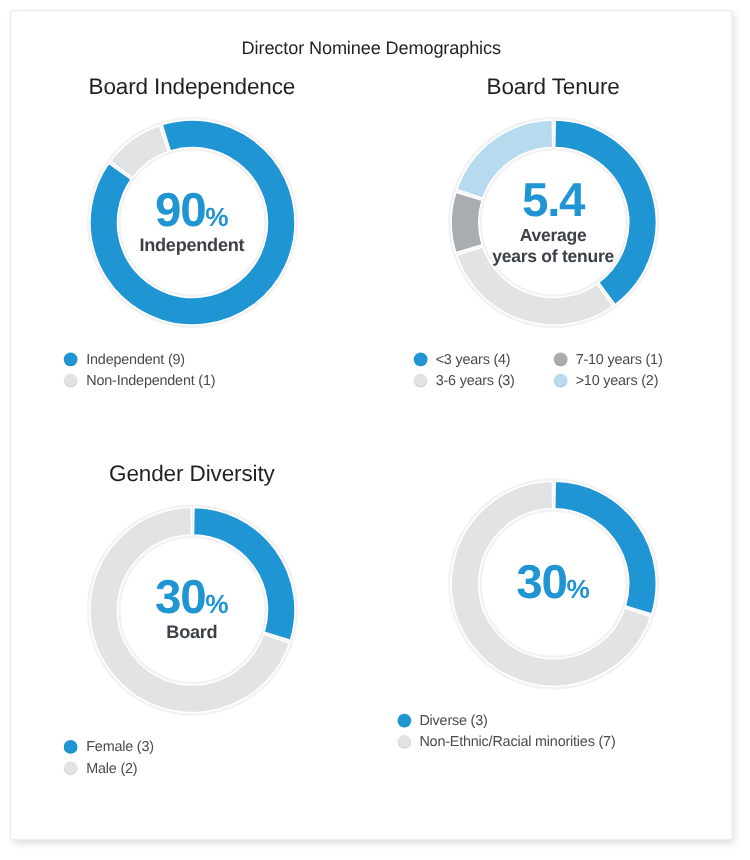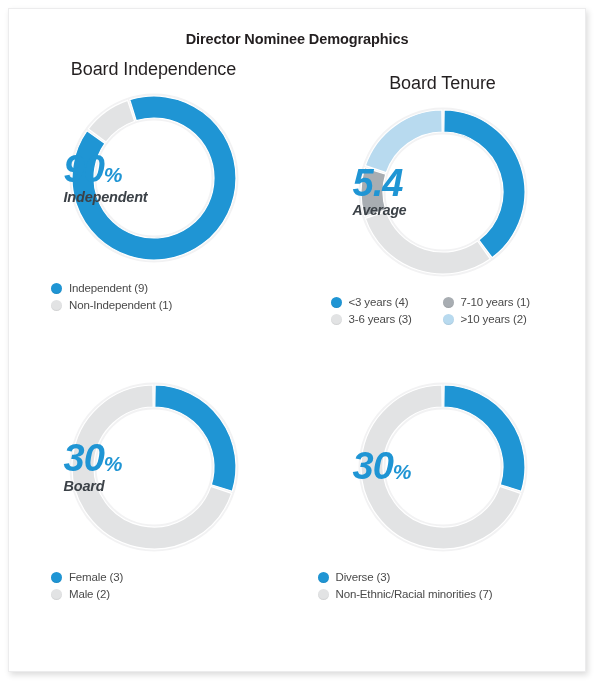--- a/index.html
+++ b/index.html
@@ -15,49 +15,49 @@
     width: 578px; height: 664px;
     background: #ffffff;
     border: 1px solid #ececed;
     box-shadow: 2px 3px 6px rgba(0,0,0,0.14);
   }
   .main-title {
     position: absolute;
     left: 0; top: 22px; width: 100%;
     text-align: center;
     font-size: 14.5px;
-    font-weight: bold;
+    font-weight: normal;
     color: #231f20;
     letter-spacing: -0.1px;
   }
   .panel { position: absolute; width: 289px; }
   .panel-tl { left: 0;   top: 50px; }
-  .panel-tr { left: 289px; top: 64px; }
+  .panel-tr { left: 289px; top: 50px; }
   .panel-bl { left: 0;   top: 360px; }
   .panel-br { left: 289px; top: 360px; }
 
   .panel-title {
     text-align: center;
     font-size: 18px;
     color: #231f20;
     letter-spacing: -0.1px;
     margin-bottom: 8px;
   }
   .donut-wrap {
     position: relative;
     width: 180px; height: 180px;
     margin: 8px auto 0;
   }
   .donut-wrap svg { display: block; overflow: visible; }
   .center-label {
     position: absolute;
     left: 0; right: 0; top: 50%;
     transform: translateY(-50%);
+    text-align: center;
     pointer-events: none;
-    font-style: italic;
   }
   .big-num {
     font-size: 38px;
     font-weight: bold;
     color: #1f95d4;
     line-height: 0.98;
     letter-spacing: -1px;
   }
   .big-num .pct {
     font-size: 21px;
@@ -78,21 +78,21 @@
     margin: 14px auto 0;
     display: flex;
     flex-wrap: wrap;
     justify-content: flex-start;
     width: 205px;
   }
   .legend.two-col { width: 224px; }
   .legend.two-col .legend-item { width: 50%; }
   .legend-item {
     display: flex;
-    align-items: flex-end;
+    align-items: flex-start;
     width: 100%;
     margin-bottom: 5px;
     font-size: 11.5px;
     color: #4a4a4a;
     letter-spacing: -0.15px;
     white-space: nowrap;
   }
   .legend-dot {
     width: 11px; height: 11px;
     border-radius: 50%;
@@ -149,20 +149,21 @@
             <path d="M 137.26744992592302 157.00588166348055 A 82 82 0 0 1 12.374760670512899 116.42578700890192 L 33.201044393058226 109.33594171383066 A 60 60 0 0 0 124.58593897018758 139.02869390010773 Z" fill="#e2e3e4" stroke="#ffffff" stroke-width="1.2"></path>
             <path d="M 11.66717430596782 114.2480601036118 A 82 82 0 0 1 11.667174305967805 65.75193989638822 L 32.68329827265937 72.25751699735723 A 60 60 0 0 0 32.68329827265938 107.74248300264279 Z" fill="#a8adb2" stroke="#ffffff" stroke-width="1.2"></path>
             <path d="M 12.374760670512899 63.574212991098065 A 82 82 0 0 1 88.85510121219006 8.00799303123705 L 89.16226917965128 30.005848559441745 A 60 60 0 0 0 33.201044393058226 70.66405828616931 Z" fill="#b8daef" stroke="#ffffff" stroke-width="1.2"></path>
           </g>
       </svg>
       <div class="center-label">
         <div class="big-num">
           <span>5.4</span><span class="pct"></span>
         </div>
         <div class="sub-label small">Average</div>
+        <div class="sub-label small">years of tenure</div>
       </div>
     </div>
     <div class="legend two-col">
       <div class="legend-item">
         <span class="legend-dot" style="background: rgb(31, 149, 212);"></span>
         <span>&lt;3 years (4)</span>
       </div>
       <div class="legend-item">
         <span class="legend-dot" style="background: rgb(168, 173, 178);"></span>
         <span>7-10 years (1)</span>
@@ -172,20 +173,21 @@
         <span>3-6 years (3)</span>
       </div>
       <div class="legend-item">
         <span class="legend-dot" style="background: rgb(184, 218, 239);"></span>
         <span>&gt;10 years (2)</span>
       </div>
     </div>
   </div>
 
   <div class="panel panel-bl">
+    <div class="panel-title">Gender Diversity</div>
     <div class="donut-wrap">
       <svg width="180" height="180" viewBox="0 0 180 180">
         <g>
             <circle cx="90" cy="90" r="71" fill="none" stroke="#f2f2f3" stroke-width="27"></circle>
             <path d="M 91.14489878780992 8.00799303123705 A 82 82 0 0 1 168.33282569403218 114.24806010361183 L 147.31670172734061 107.7424830026428 A 60 60 0 0 0 90.83773082034872 30.005848559441745 Z" fill="#1f95d4" stroke="#ffffff" stroke-width="1.2"></path>
             <path d="M 167.6252393294871 116.4257870089019 A 82 82 0 1 1 88.85510121219006 8.00799303123705 L 89.16226917965128 30.005848559441745 A 60 60 0 1 0 146.79895560694177 109.33594171383066 Z" fill="#e2e3e4" stroke="#ffffff" stroke-width="1.2"></path>
           </g>
       </svg>
       <div class="center-label">
         <div class="big-num">

